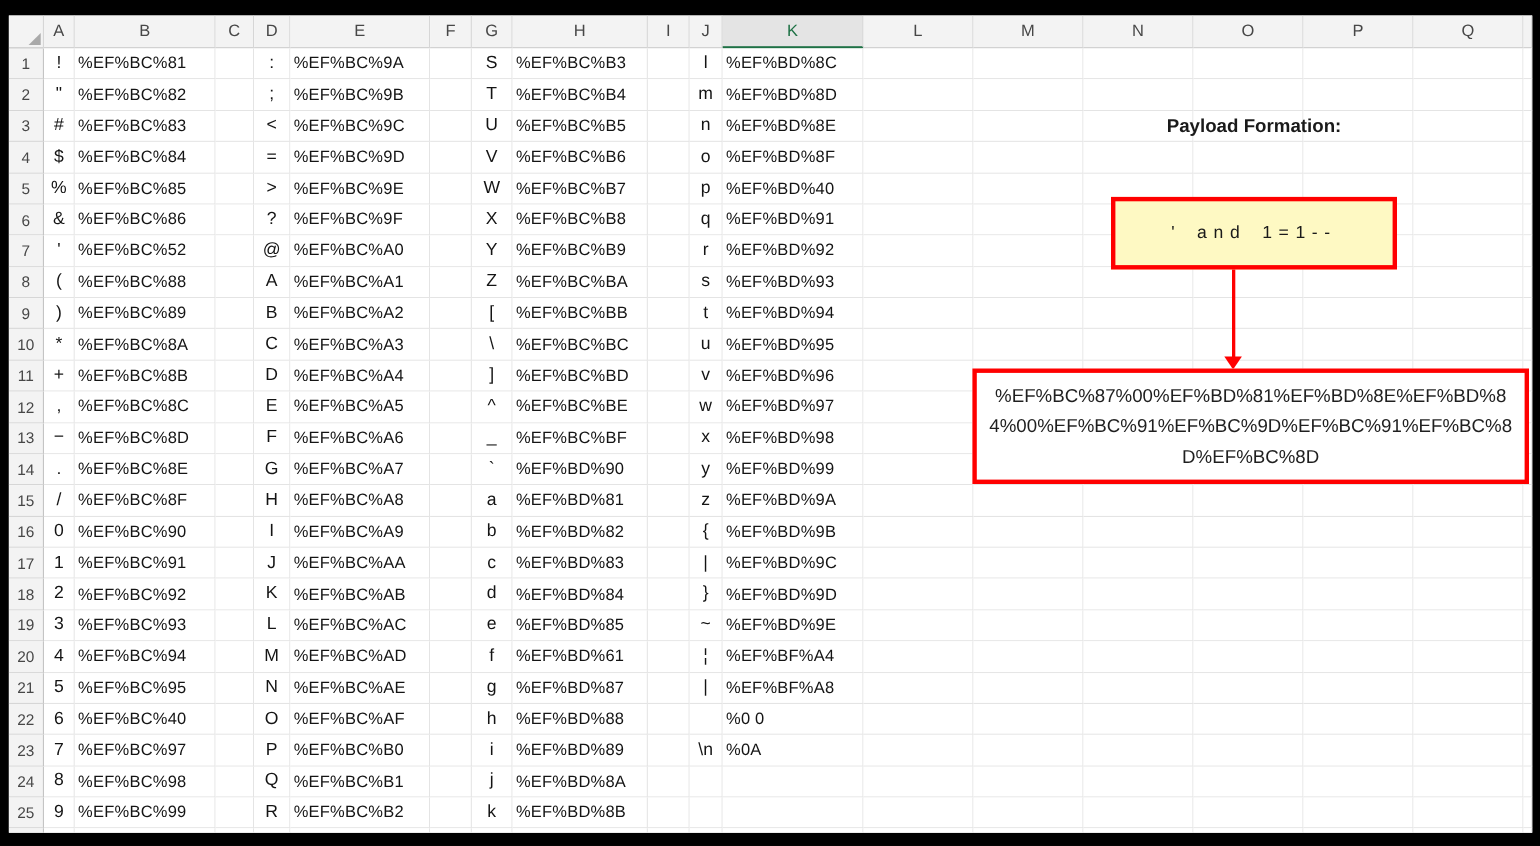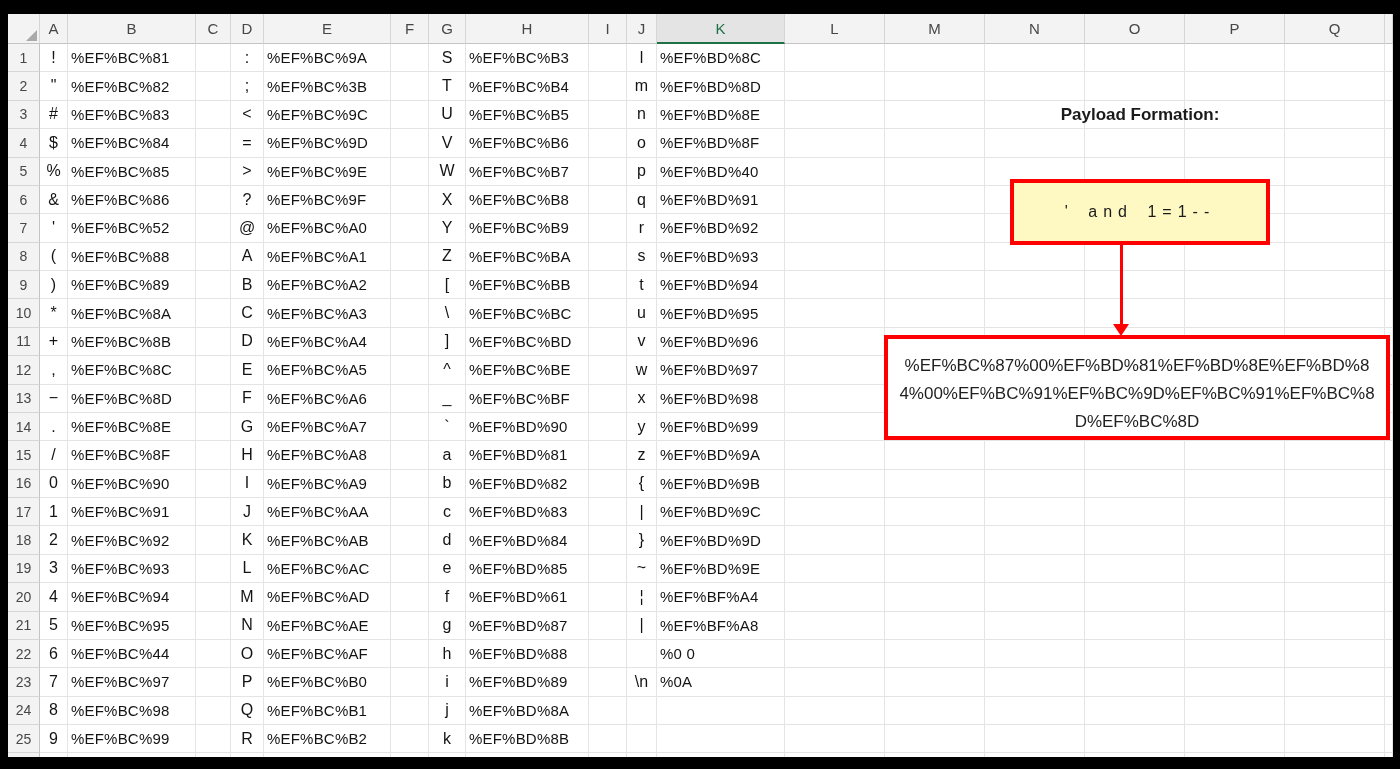--- a/index.html
+++ b/index.html
@@ -33,21 +33,21 @@
         border:4px solid #FF0000;box-sizing:border-box;background:#fef9c3;
         display:flex;align-items:center;justify-content:center;}
   .box1 span{font-size:16px;letter-spacing:6px;word-spacing:4px;color:#1a1a1a;
              white-space:nowrap;}
   .arrow-line{position:absolute;left:1120px;top:245px;width:3px;height:80px;background:#FF0000;}
   .arrow-head{position:absolute;left:1113px;top:324px;width:0;height:0;
         border-left:8px solid transparent;border-right:8px solid transparent;
         border-top:12px solid #FF0000;}
   .box2{position:absolute;left:884px;top:335px;width:506px;height:105px;
         border:4px solid #FF0000;box-sizing:border-box;background:#fff;
-        display:flex;align-items:flex-end;justify-content:center;}
+        display:flex;align-items:center;justify-content:center;}
   .box2 span{display:block;width:100%;padding:0 5px;box-sizing:border-box;
              font-size:17px;line-height:28px;text-align:center;color:#1f1f1f;
              word-break:break-all;}
 </style>
 </head>
 <body>
 
 <div class="frame">
   <div class="sheet" id="sheet" style="grid-template-columns: 32px 28px 128px 35px 33px 127px 38px 37px 123px 38px 30px 128px 100px 100px 100px 100px 100px 100px 8px; grid-template-rows: 30px repeat(26, 28.38px);">
       <div class="hc corner"></div>
@@ -86,21 +86,21 @@
       <div class="c "></div>
       <div class="c "></div>
       <div class="c "></div>
       <div class="c "></div>
       <div class="c"></div>
       <div class="rh">2</div>
       <div class="c chr">"</div>
       <div class="c enc">%EF%BC%82</div>
       <div class="c "></div>
       <div class="c chr">;</div>
-      <div class="c enc">%EF%BC%3B</div>
+      <div class="c enc">%EF%BC%9B</div>
       <div class="c "></div>
       <div class="c chr">T</div>
       <div class="c enc">%EF%BC%B4</div>
       <div class="c "></div>
       <div class="c chr">m</div>
       <div class="c enc">%EF%BD%8D</div>
       <div class="c "></div>
       <div class="c "></div>
       <div class="c "></div>
       <div class="c "></div>
@@ -463,21 +463,21 @@
       <div class="c enc">%EF%BF%A8</div>
       <div class="c "></div>
       <div class="c "></div>
       <div class="c "></div>
       <div class="c "></div>
       <div class="c "></div>
       <div class="c "></div>
       <div class="c"></div>
       <div class="rh">22</div>
       <div class="c chr">6</div>
-      <div class="c enc">%EF%BC%44</div>
+      <div class="c enc">%EF%BC%40</div>
       <div class="c "></div>
       <div class="c chr">O</div>
       <div class="c enc">%EF%BC%AF</div>
       <div class="c "></div>
       <div class="c chr">h</div>
       <div class="c enc">%EF%BD%88</div>
       <div class="c "></div>
       <div class="c chr"></div>
       <div class="c enc">%0 0</div>
       <div class="c "></div>

